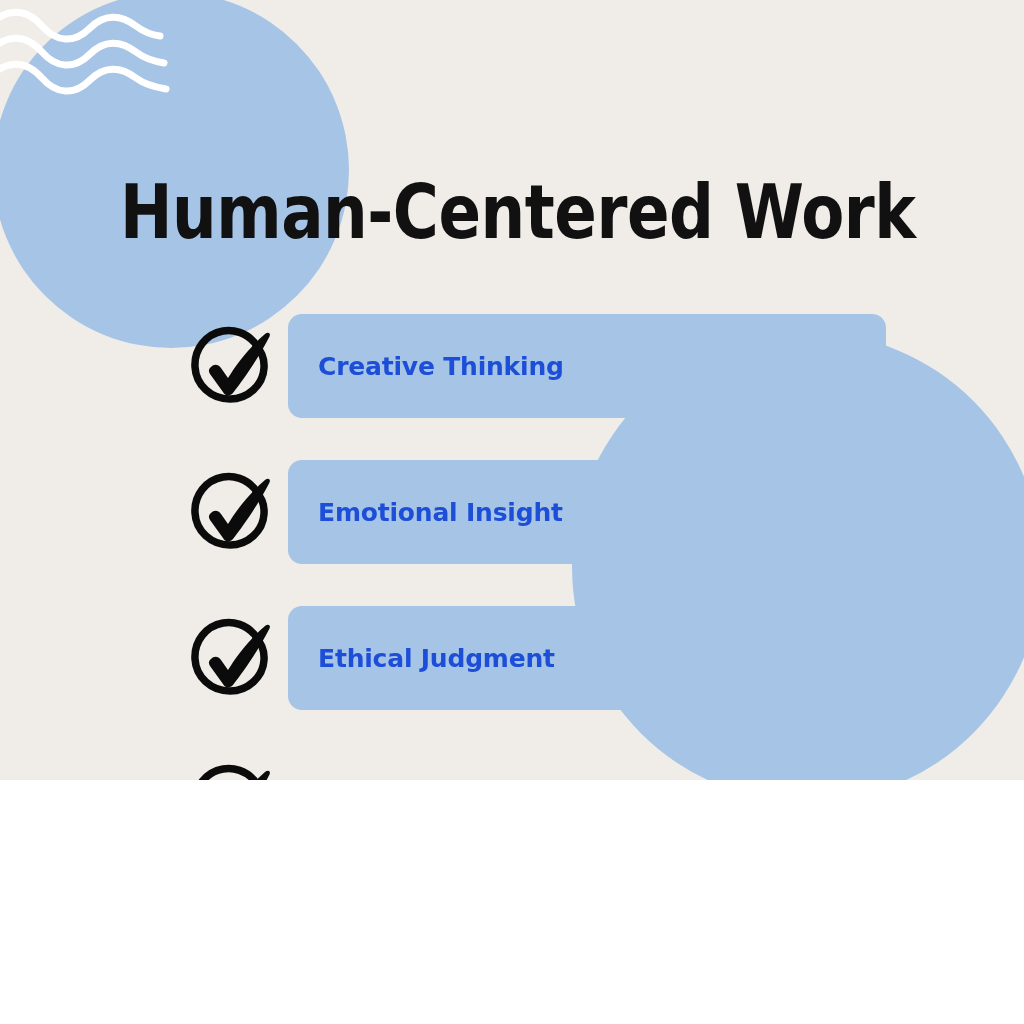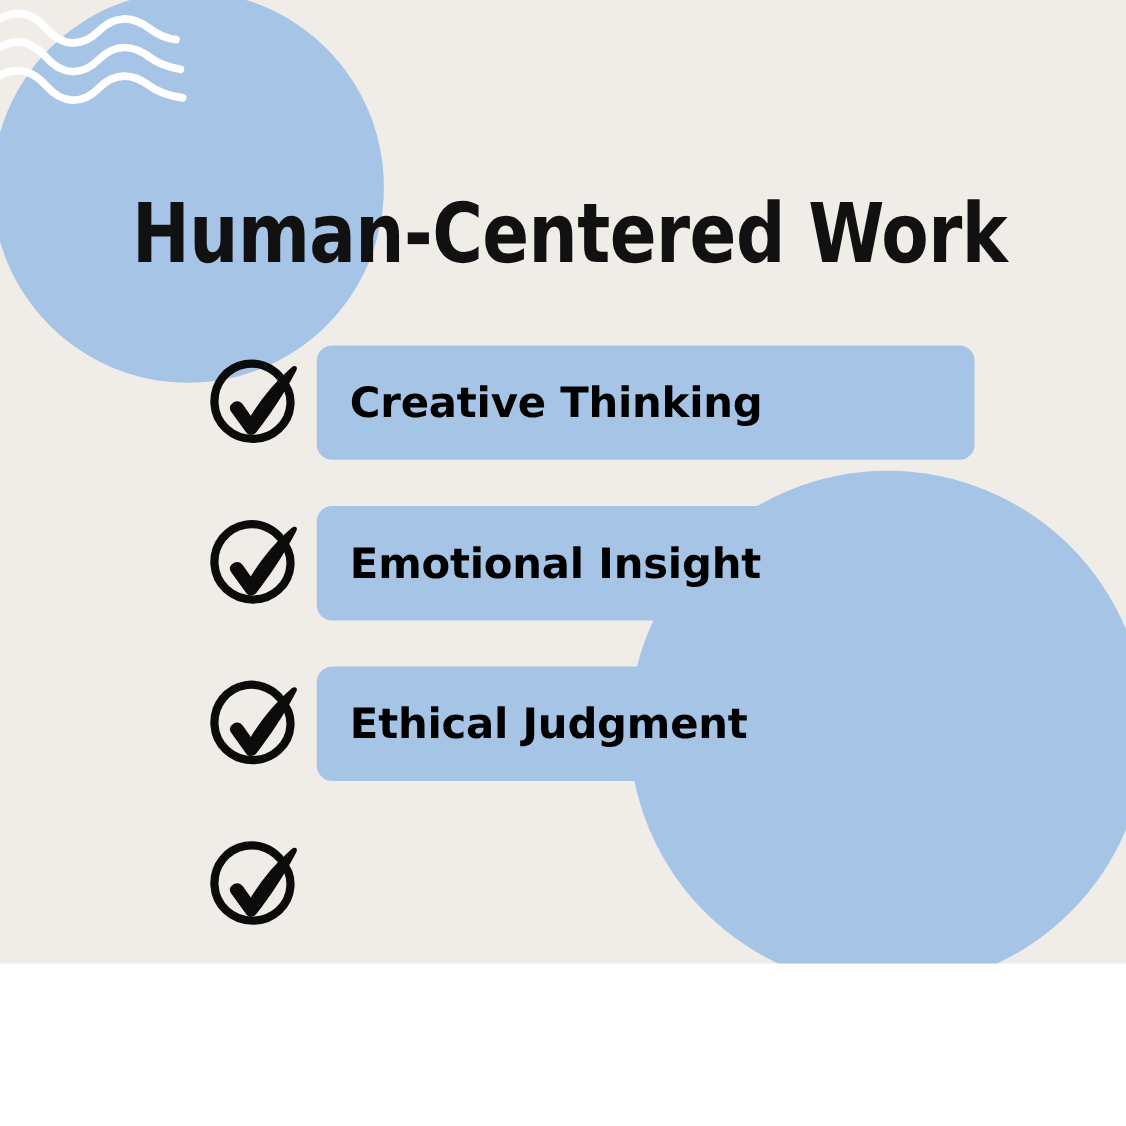--- a/index.html
+++ b/index.html
@@ -9,21 +9,21 @@
   body {
     width: 1024px;
     height: 1024px;
     overflow: hidden;
     font-family: "DejaVu Sans", "Liberation Sans", sans-serif;
   }
 
   #poster {
     position: relative;
     width: 1024px;
-    height: 876px;
+    height: 780px;
     background: #F0EDE8;
     overflow: hidden;
   }
 
   
   .corner-shape-tl {
     position: absolute;
     left: -7px;
     top: -8px;
     width: 356px;
@@ -95,23 +95,23 @@
     flex: 1 1 auto;
     height: 104px;
     background: #A6C4E6;
     border-radius: 14px;
     display: flex;
     align-items: center;
     box-sizing: border-box;
     padding-left: 30px;
   }
   .pill-label {
-    font-size: 38px;
+    font-size: 25px;
     font-weight: 700;
-    color: #000000;
+    color: #1d4ed8;
     letter-spacing: -0.2px;
     font-family: "DejaVu Sans", "Liberation Sans", sans-serif;
     white-space: nowrap;
   }
 </style>
 </head>
 <body>
 
 <div id="poster">
 

